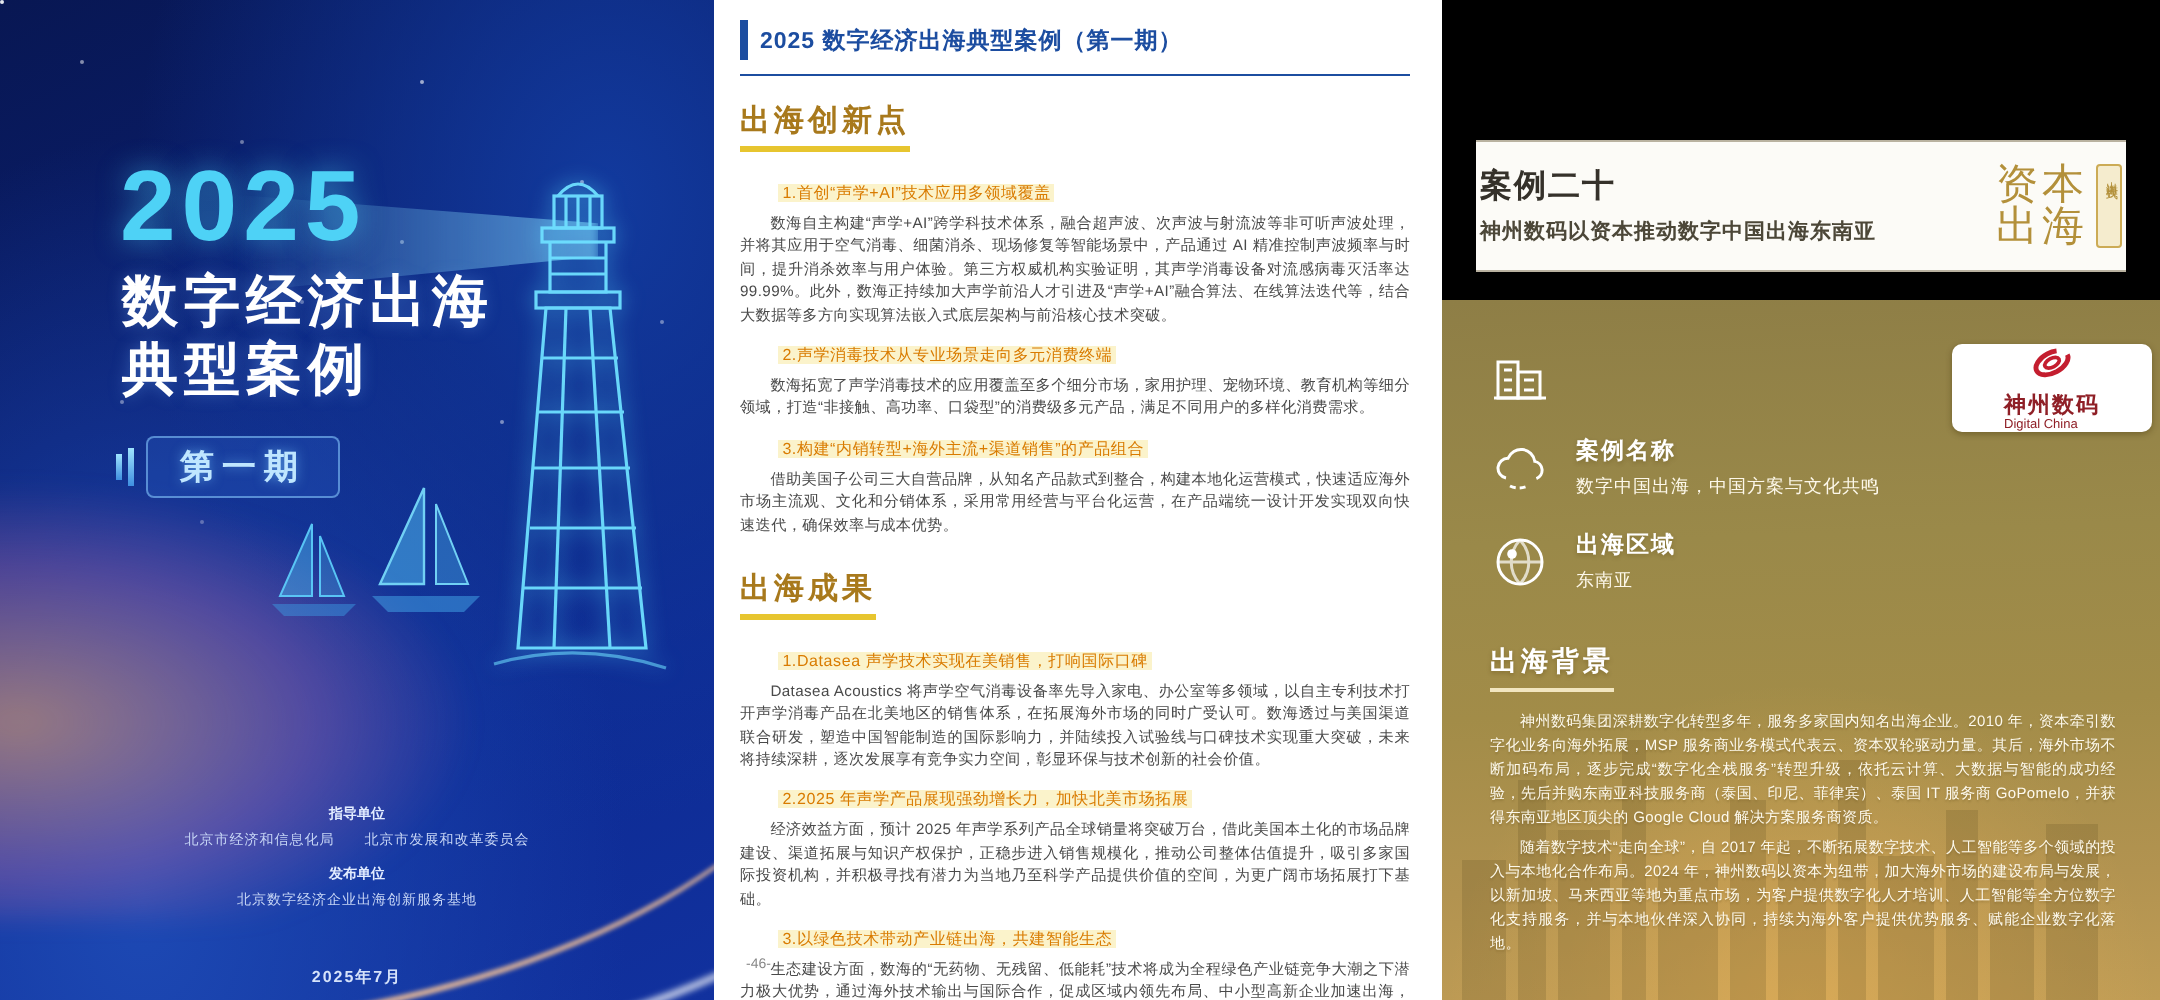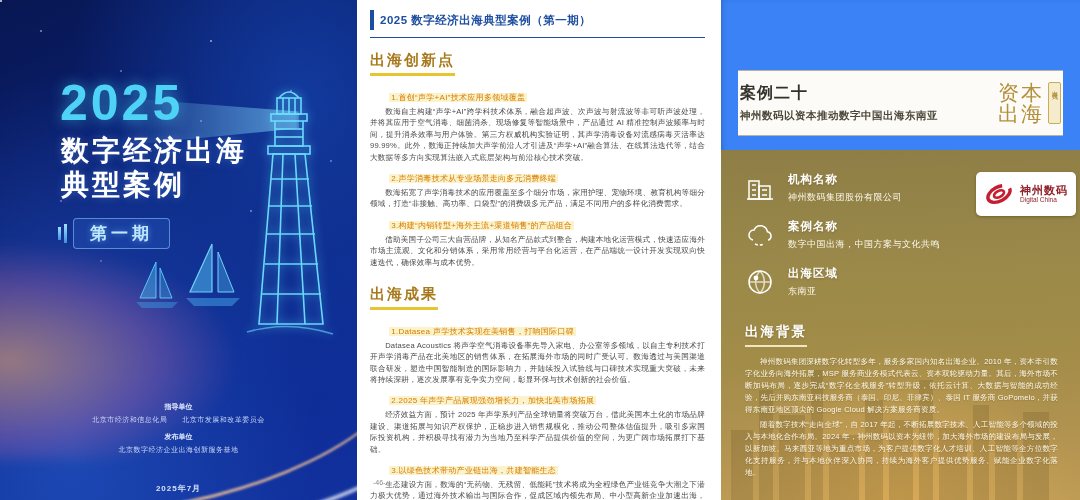--- a/index.html
+++ b/index.html
@@ -67,21 +67,21 @@
     letter-spacing:2px; border-bottom:3px solid #e7c52f; padding-bottom:3px; margin:13px 0 7px; }
   .sub-item { margin-bottom:4px; }
   .sub-title { display:inline; font-size:8px; font-weight:400; color:#d97b00;
     background:#fbf3cb; padding:0 2px; letter-spacing:.3px; }
   .sub-title-wrap { margin:3px 0 2px; text-indent:1.2em; }
   .sub-body { font-size:7.6px; color:#4a4a4a; line-height:1.5; text-align:justify;
     text-indent:2em; letter-spacing:.2px; }
   .page-num { position:absolute; left:16px; bottom:14px; font-size:7px; color:#888; }
 
   
-  .page-right { position:relative; width:359px; height:500px; flex:none; background:#3b82f6;
+  .page-right { position:relative; width:359px; height:500px; flex:none; background:#000000;
     box-shadow:inset 3px 0 6px -3px rgba(0,0,0,.25); overflow:hidden; }
   .case-header { margin:70px 17px 0 17px; border-top:1px solid #b9b2a0;
     border-bottom:1px solid #b9b2a0; padding:11px 2px 10px 2px; display:flex;
     justify-content:space-between; align-items:center; background:#fcfbf7; }
   .case-no { font-size:16px; font-weight:800; color:#35312a; letter-spacing:1px; }
   .case-title { font-size:10.5px; font-weight:700; color:#4c4738; margin-top:5px; letter-spacing:.5px; }
   .case-badge { display:flex; align-items:center; gap:4px; }
   .badge-chars { color:#b3903a; font-size:21px; font-weight:400; line-height:1.02;
     letter-spacing:2px; text-align:right; }
   .badge-tag { writing-mode:vertical-rl; font-size:6px; color:#b3903a; border:1px solid #ccab55;
@@ -93,21 +93,21 @@
   .city i { display:block; background:#5d4d1f; }
   .city-glow { position:absolute; left:0; right:0; bottom:0; height:160px;
     background:radial-gradient(ellipse at 50% 100%, rgba(255,190,90,.4), transparent 70%); }
   .gold-inner { position:relative; padding:22px 22px 0 24px; }
   .info-row { display:flex; align-items:flex-start; gap:13px; margin-bottom:15px; }
   .info-icon { flex:none; width:30px; height:30px; margin-top:1px; }
   .info-label { font-size:11.5px; font-weight:800; letter-spacing:1px; text-shadow:0 1px 2px rgba(80,60,10,.3); }
   .info-value { font-size:9px; margin-top:4px; color:#fdf8ea; letter-spacing:.5px; }
   .logo-box { position:absolute; top:22px; right:4px; width:100px; height:44px; background:#fff;
     border-radius:5px; box-shadow:0 1px 3px rgba(60,45,5,.4); display:flex; align-items:center;
-    justify-content:center; gap:6px; }
+    justify-content:center; gap:6px;flex-direction:column; }
   .logo-text { line-height:1.1; }
   .logo-cn { font-size:11px; font-weight:800; color:#8f1f26; letter-spacing:1px; }
   .logo-en { font-size:6.5px; color:#8f1f26; }
   .bg-head { display:inline-block; font-size:13.5px; font-weight:800; letter-spacing:2px;
     border-bottom:2px solid #f2e6c0; padding-bottom:4px; margin:10px 0 9px;
     text-shadow:0 1px 2px rgba(80,60,10,.35); }
   .bg-para { font-size:7.5px; line-height:1.6; text-align:justify; text-indent:2em;
     color:#fdf9ec; letter-spacing:.2px; margin-bottom:3px; text-shadow:0 1px 1px rgba(80,60,10,.25); }
 </style>
 </head>
@@ -279,24 +279,20 @@
           <svg class="info-icon" viewBox="0 0 30 30" fill="none" stroke="#fff" stroke-width="1.5">
             <rect x="4" y="8" width="10" height="18"></rect>
               <rect x="14" y="13" width="11" height="13"></rect>
             <line x1="7" y1="12" x2="11" y2="12"></line>
               <line x1="7" y1="17" x2="11" y2="17"></line>
               <line x1="7" y1="22" x2="11" y2="22"></line>
             <line x1="17" y1="17" x2="22" y2="17"></line>
               <line x1="17" y1="22" x2="22" y2="22"></line>
             <line x1="2" y1="26" x2="28" y2="26"></line>
           </svg>
-          <div>
-            <div class="info-label">机构名称</div>
-            <div class="info-value">神州数码集团股份有限公司</div>
-          </div>
         </div>
 
         <div class="info-row">
           <svg class="info-icon" viewBox="0 0 30 30" fill="none" stroke="#fff" stroke-width="1.5">
             <path d="M8 20 a5 5 0 0 1 1-9.9 a7 7 0 0 1 13.4 1.6 a4.5 4.5 0 0 1 0.8 8.6"></path>
             <path d="M10 24 q4 2 9 0" stroke-dasharray="3 2"></path>
           </svg>
           <div>
             <div class="info-label">案例名称</div>
             <div class="info-value">数字中国出海，中国方案与文化共鸣</div>

